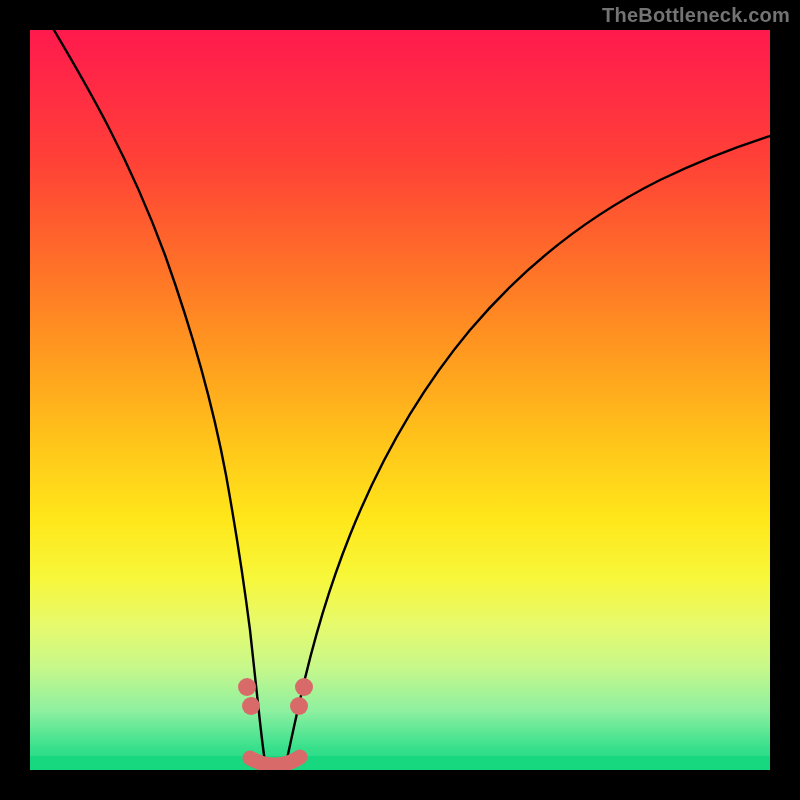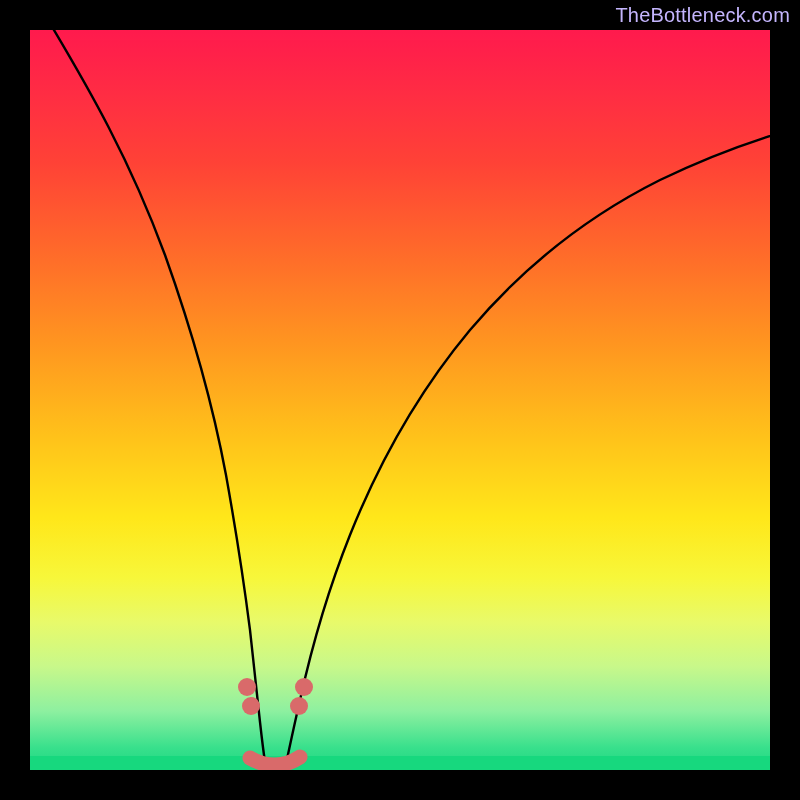--- a/index.html
+++ b/index.html
@@ -55,22 +55,22 @@
   }
   svg.curves {
     position: absolute;
     inset: 0;
   }
   .watermark {
     position: absolute;
     top: 4px;
     right: 10px;
     font-size: 20px;
-    font-weight: 400;
-    color: #c4b5fd;
+    font-weight: 700;
+    color: #737373;
     letter-spacing: 0.2px;
   }
 </style>
 </head>
 <body>
 
 <div class="frame">
 
   <div class="plot-area">
 

